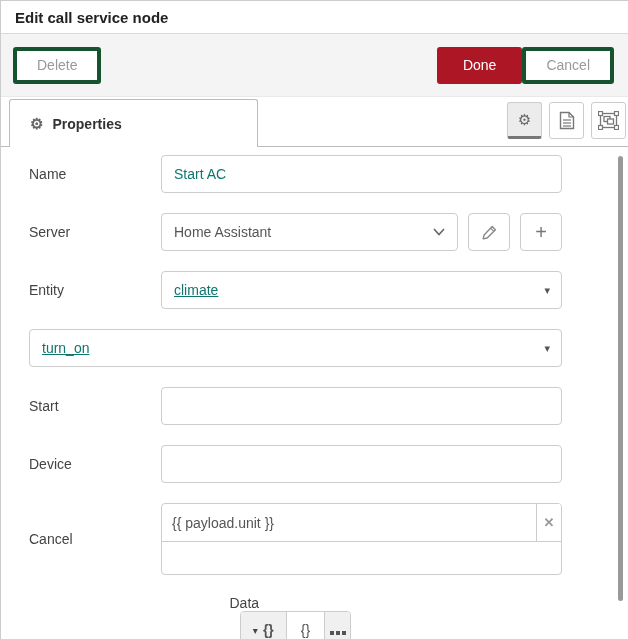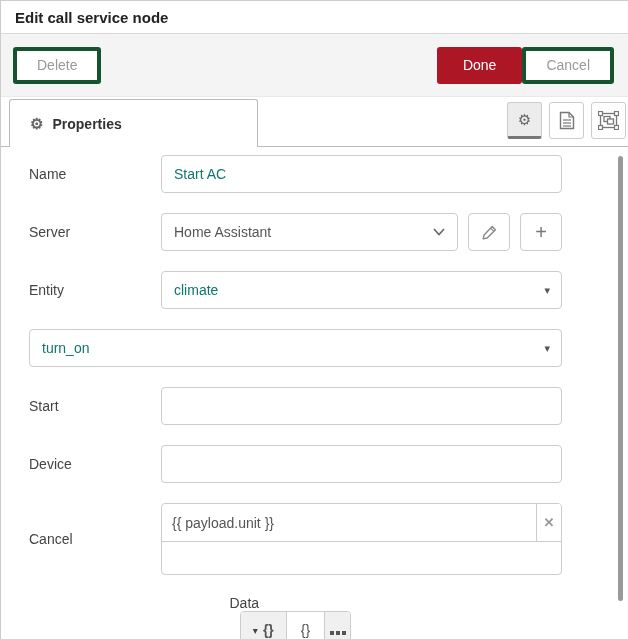--- a/index.html
+++ b/index.html
@@ -55,21 +55,21 @@
                 font-size:14px; color:#555; cursor:pointer; }
 
   .server-controls { flex:1; display:flex; gap:10px; }
   .sq-btn { width:42px; height:38px; flex-shrink:0; background:#fff;
             border:1px solid #ccc; border-radius:4px; display:flex;
             align-items:center; justify-content:center; color:#888;
             cursor:pointer; padding:0; }
   .plus-glyph { font-size:20px; font-weight:400; color:#777; line-height:1; }
 
   .auto-wrap { position:relative; flex:1; }
-  .auto-wrap .text-input { padding-right:42px; }
+  .auto-wrap .text-input { padding-right:42px;text-decoration:underline; }
   .auto-caret { position:absolute; right:12px; top:50%; transform:translateY(-50%);
                 font-size:11px; color:#555; pointer-events:none; }
 
   .entity-list { flex:1; height:72px; border:1px solid #ccc; border-radius:4px;
                  background:#fff; overflow:hidden; }
   .entity-row { display:flex; height:38px; border-bottom:1px solid #ccc; }
   .entity-input { flex:1; display:flex; align-items:center; padding:0 10px;
                   font-size:14px; color:#555; }
   .entity-remove { width:25px; border-left:1px solid #ccc; background:#fff;
                    display:flex; align-items:center; justify-content:center;

